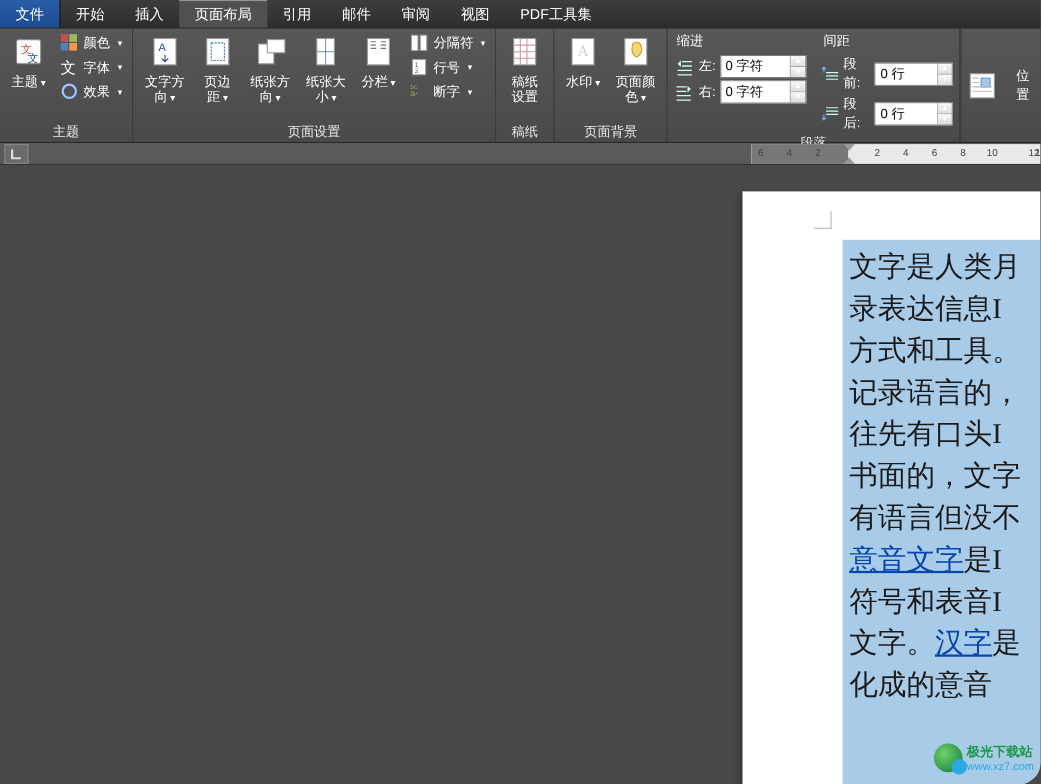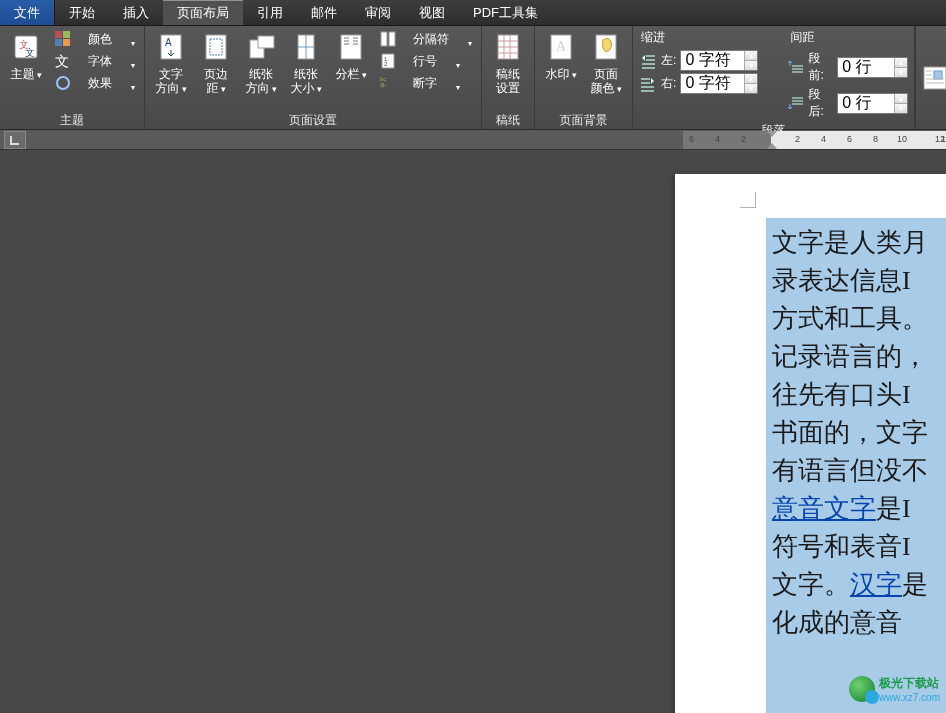--- a/index.html
+++ b/index.html
@@ -16,50 +16,50 @@
 .group { display: flex; flex-direction: column; border-right: 1px solid #3a3a3a; padding: 3px 6px 1px; }
 .group-body { flex: 1; display: flex; align-items: flex-start; gap: 5px; }
 .group-label { text-align: center; color: #e8e8e8; font-size: 12px; padding: 2px 0 1px; height: 18px; }
 
 .vbtn { display: flex; flex-direction: column; align-items: center; gap: 4px; color: #fff; cursor: pointer; padding: 2px 4px; }
 .vbtn .ico { width: 32px; height: 32px; display: flex; align-items: center; justify-content: center; }
 .vbtn .lbl { font-size: 12px; text-align: center; line-height: 14px; }
 .vbtn.with-arrow .lbl::after { content: " ▾"; font-size: 9px; }
 
 .mini-stack { display: flex; flex-direction: column; gap: 2px; }
-.mini-row { display: flex; align-items: flex-end; gap: 16px; color: #fff; cursor: pointer; padding: 1px 3px; white-space: nowrap; }
+.mini-row { display: flex; align-items: center; gap: 4px; color: #fff; cursor: pointer; padding: 1px 3px; white-space: nowrap; }
 .mini-row .ico { width: 18px; height: 18px; display: flex; align-items: center; justify-content: center; }
 .mini-row::after { content: "▾"; font-size: 8px; margin-left: 3px; }
 
 
 .ctrl-block { display: flex; flex-direction: column; gap: 2px; }
 .ctrl-title { color: #fff; font-size: 12px; padding-left: 2px; margin-bottom: 2px; }
 .ctrl-row { display: flex; align-items: center; gap: 4px; color: #fff; }
 .ctrl-row .ico { width: 18px; height: 18px; display:flex; align-items:center; justify-content:center; }
 .spinbox { display: flex; align-items: stretch; height: 21px; background: #fff; border: 1px solid #7a7a7a; width: 78px; }
-.spinbox input { border: 0; outline: none; width: 100%; padding: 0 4px; font-size: 16px; }
+.spinbox input { border: 0; outline: none; width: 100%; padding: 0 4px; font-size: 12px; }
 .spinbox .spin { width: 16px; display: flex; flex-direction: column; border-left: 1px solid #a9a9a9; }
 .spinbox .spin span { flex: 1; display: flex; align-items: center; justify-content: center; font-size: 7px; background: linear-gradient(#f7f7f7,#ddd); cursor: pointer; }
 .spinbox .spin span:first-child { border-bottom: 1px solid #a9a9a9; }
 
 
 .position-strip { color:#fff; padding:4px 6px; display:flex; flex-direction:row; align-items:center; justify-content:flex-end; gap:18px; border-left:1px solid #3a3a3a;}
 .position-strip .bigico{width:30px;height:30px;display:flex;align-items:center;justify-content:center;}
 
 
 .ruler-strip { height: 20px; background: #5a5a5a; display: flex; align-items: center; border-bottom: 1px solid #333; }
 .rs-box { width: 22px; height: 18px; margin-left: 4px; border: 1px solid #888; background: #6b6b6b; display:flex; align-items:center; justify-content:center;}
 .ruler { margin-left: auto; height: 18px; width: 263px; background: #e9e9e9; position: relative; font-size: 9px; color: #555; overflow: hidden; }
 .ruler .dark { position:absolute; top:0; bottom:0; left:0; width:88px; background:#777; }
 .ruler .tick { position:absolute; top:3px; font-size:9px; color:#444;}
 .ruler .marker { position:absolute; top:0; width: 0; height: 0; border-left:5px solid transparent;border-right:5px solid transparent;border-top:6px solid #999; left:84px;}
 .ruler .marker2 { position:absolute; bottom:0; width: 0; height: 0; border-left:5px solid transparent;border-right:5px solid transparent;border-bottom:6px solid #999; left:84px;}
 
 
-.workspace { flex: 1; background: #484848; display: flex; overflow: hidden; position: relative; height: calc(713px - 26px - 104px - 20px); }
+.workspace { flex: 1; background: #484848; display: flex; overflow: hidden; position: relative; height: calc(713px - 26px - 104px - 20px); border-radius: 20px; }
 .page-holder { position: absolute; left: 675px; top: 24px; width: 400px; height: 680px; background: #fff; box-shadow: -2px 2px 6px rgba(0,0,0,0.3); }
 .margin-mark { position:absolute; left:740px; top:42px; width:16px; height:16px; border-right:1px solid #b5b5b5; border-bottom:1px solid #b5b5b5;}
 .content-sel { position: absolute; left: 766px; top: 68px; right: 0; bottom: 0; background: #a8cbe8; padding: 6px 0 6px 6px; font-family: SimSun, serif; font-size: 26px; line-height: 38px; color: #1a1a1a; overflow:hidden;}
 .content-sel a { color: #0645ad; }
 
 
 .watermark { position: absolute; right: 6px; bottom: 10px; display:flex; align-items:center; gap:4px; font-size:12px; color:#1d9a4d; font-weight:bold;}
 .watermark .sub { font-size:10px; color:#2aa8e0; font-weight:normal;}
 .watermark .wm-ico { width:26px;height:26px; background: radial-gradient(circle at 35% 35%, #6fd06f, #0c7d2e); border-radius:50%; position:relative;}
 .watermark .wm-ico::after{content:""; position:absolute; right:-4px; bottom:-2px; width:14px; height:14px; background:#2aa8e0; border-radius:50%;}
@@ -256,21 +256,21 @@
               <path d="M12 8 Q18 4 20 10 Q22 16 16 20 Q10 18 12 8" fill="#f5d76e" stroke="#c0a030"></path>
             </svg>
           </span>
         <span class="lbl">页面颜色</span>
       </div>
     </div>
     <div class="group-label">页面背景</div>
   </div>
 
   <div class="group">
-    <div class="group-body" style="gap:30px;">
+    <div class="group-body" style="gap:14px;">
       <div class="ctrl-block">
         <div class="ctrl-title">缩进</div>
         <div class="ctrl-row">
           <span class="ico">
               <svg width="16" height="16">
                 <g stroke="#cfe" stroke-width="1.2">
                   <line x1="6" y1="3" x2="15" y2="3"></line>
                   <line x1="6" y1="7" x2="15" y2="7"></line>
                   <line x1="2" y1="11" x2="15" y2="11"></line>
                   <line x1="2" y1="15" x2="15" y2="15"></line>

